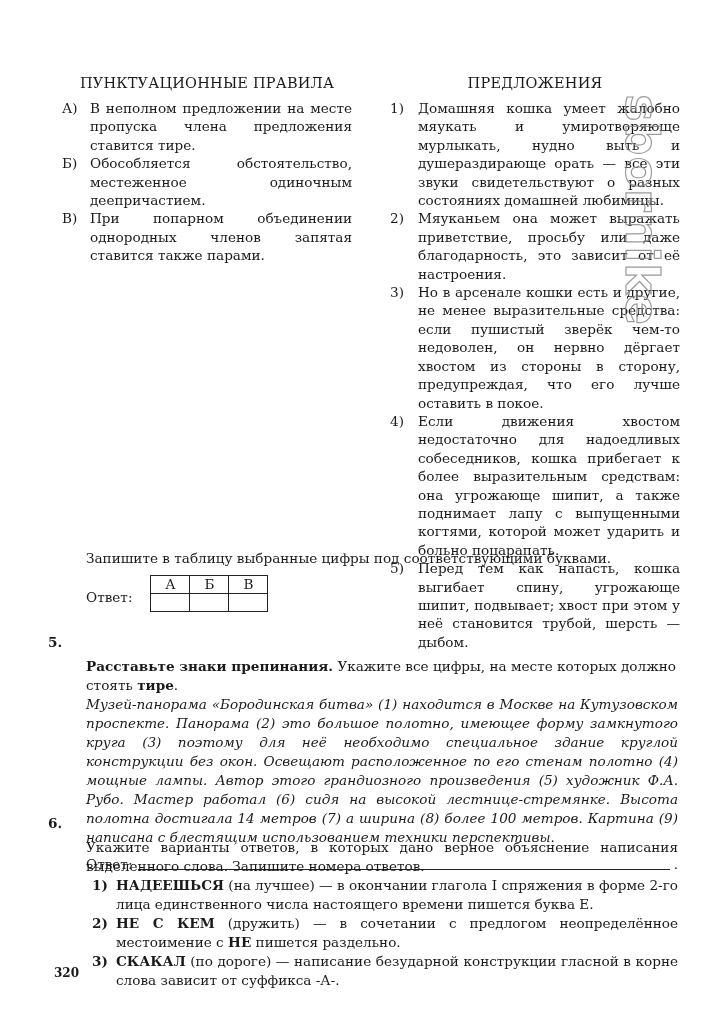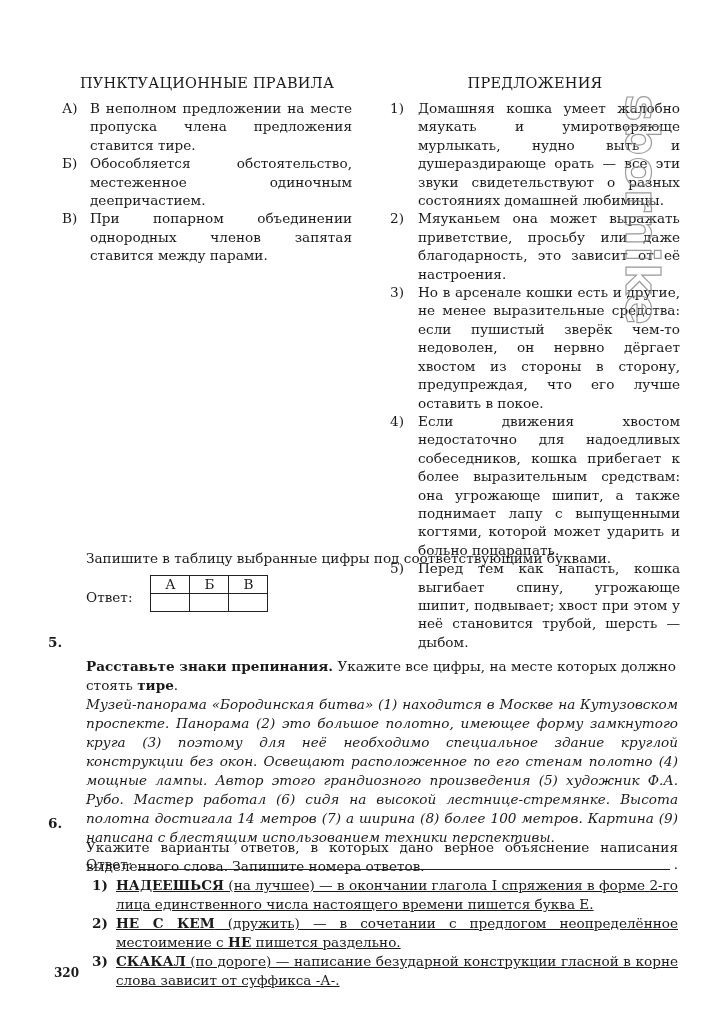--- a/index.html
+++ b/index.html
@@ -22,21 +22,21 @@
   .task { position: absolute; left: 48px; width: 630px; font-size: 13.6px; line-height: 19px; }
   .task .tnum { position: absolute; left: 0; top: 0; font-weight: bold; }
   .task .tbody { margin-left: 38px; margin-top: 24px; }
   .task5 { top: 633px; }
   .task6 { top: 814px; }
   .italic-text { font-style: italic; text-align: justify; }
   .answer-line { display: flex; align-items: flex-end; margin-top: 8px; }
   .answer-line .line { flex: 1; border-bottom: 1.3px solid #222; margin: 0 4px 4px 6px; height: 1px; }
   .opt { display: flex; }
   .opt .onum { width: 24px; flex: none; font-weight: bold; }
-  .opt .otxt { flex: 1; text-align: justify; text-decoration: underline; }
+  .opt .otxt { flex: 1; text-align: justify; }
   .page-num { position: absolute; left: 54px; top: 966px; font-size: 12px; font-weight: bold; }
   .watermark { position: absolute; left: 612px; top: 50px; width: 60px; height: 320px; }
   .watermark span {
     position: absolute; left: 30px; top: 160px; transform: translate(-50%, -50%) rotate(90deg);
     font-family: "DejaVu Sans", sans-serif; font-size: 46px; font-weight: bold; color: transparent;
     -webkit-text-stroke: 1.2px #8a8a8a; white-space: nowrap; letter-spacing: 1px; opacity: 0.85;
   }
 </style>
 </head>
 <body>
@@ -48,21 +48,21 @@
     <div class="item">
       <span class="num">А)</span>
       <span class="txt">В неполном предложении на месте пропуска члена предложения ставит­ся тире.</span>
     </div>
     <div class="item">
       <span class="num">Б)</span>
       <span class="txt">Обособляется обстоятельство, месте­женное одиночным деепричастием.</span>
     </div>
     <div class="item">
       <span class="num">В)</span>
-      <span class="txt">При попарном объединении однород­ных членов запятая ставится между парами.</span>
+      <span class="txt">При попарном объединении однород­ных членов запятая ставится также парами.</span>
     </div>
   </div>
 
   <div class="col-right">
     <div class="col-title">ПРЕДЛОЖЕНИЯ</div>
     <div class="item">
       <span class="num">1)</span>
       <span class="txt">Домашняя кошка умеет жалобно мяу­кать и умиротворяюще мурлыкать, нудно выть и душераздирающе орать — все эти звуки свидетельствуют о раз­ных состояниях домашней любимицы.</span>
     </div>
     <div class="item">

